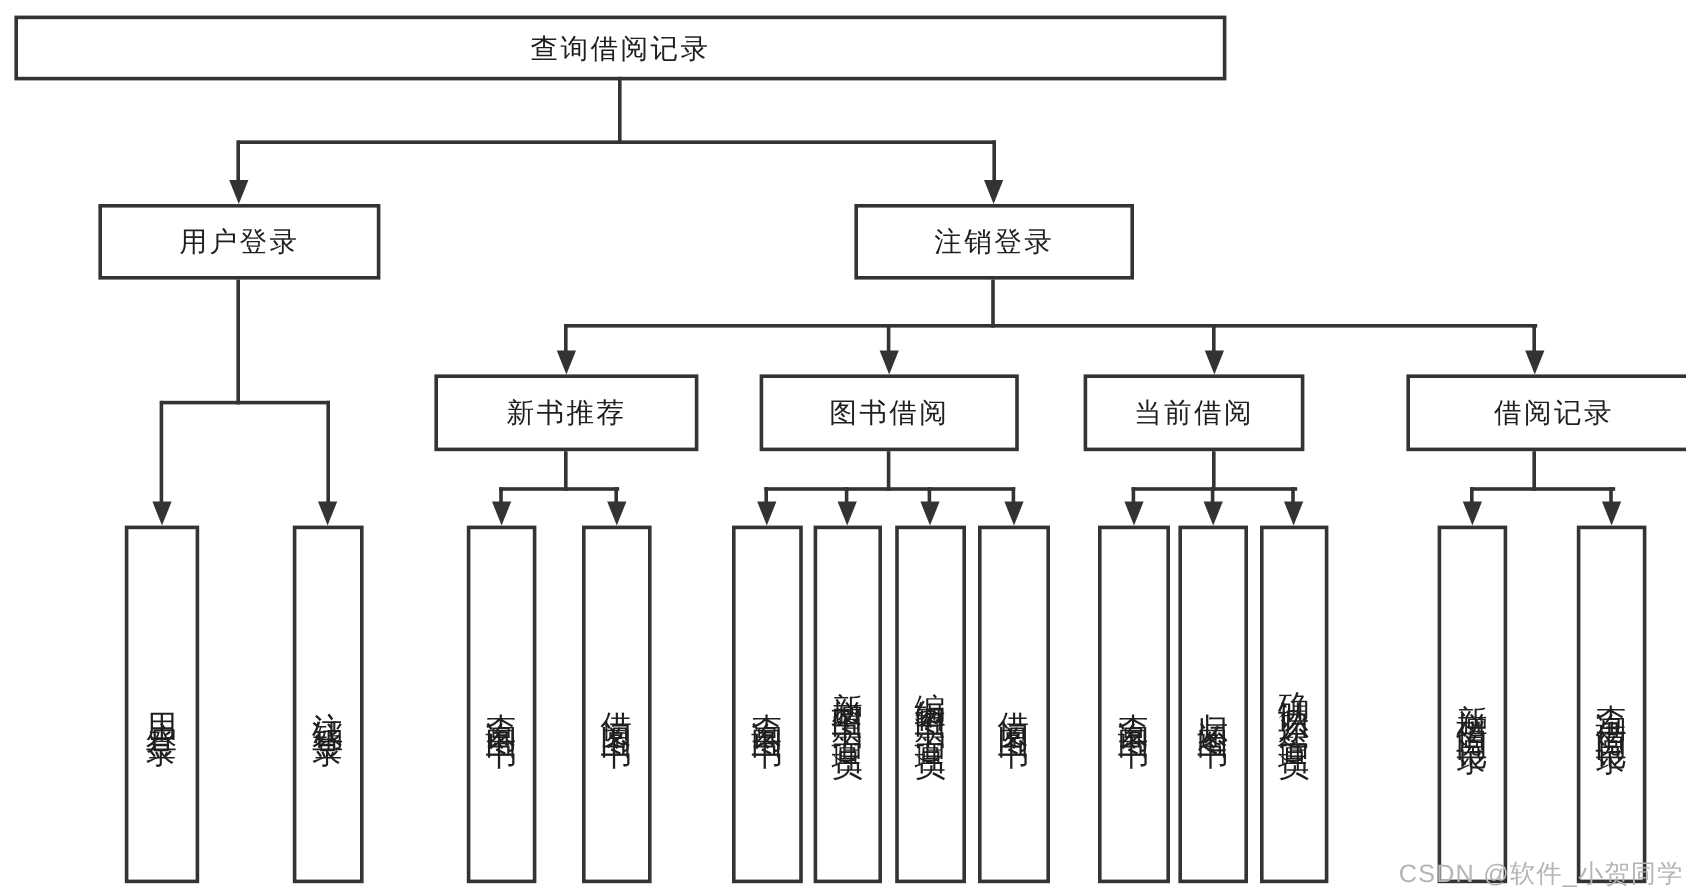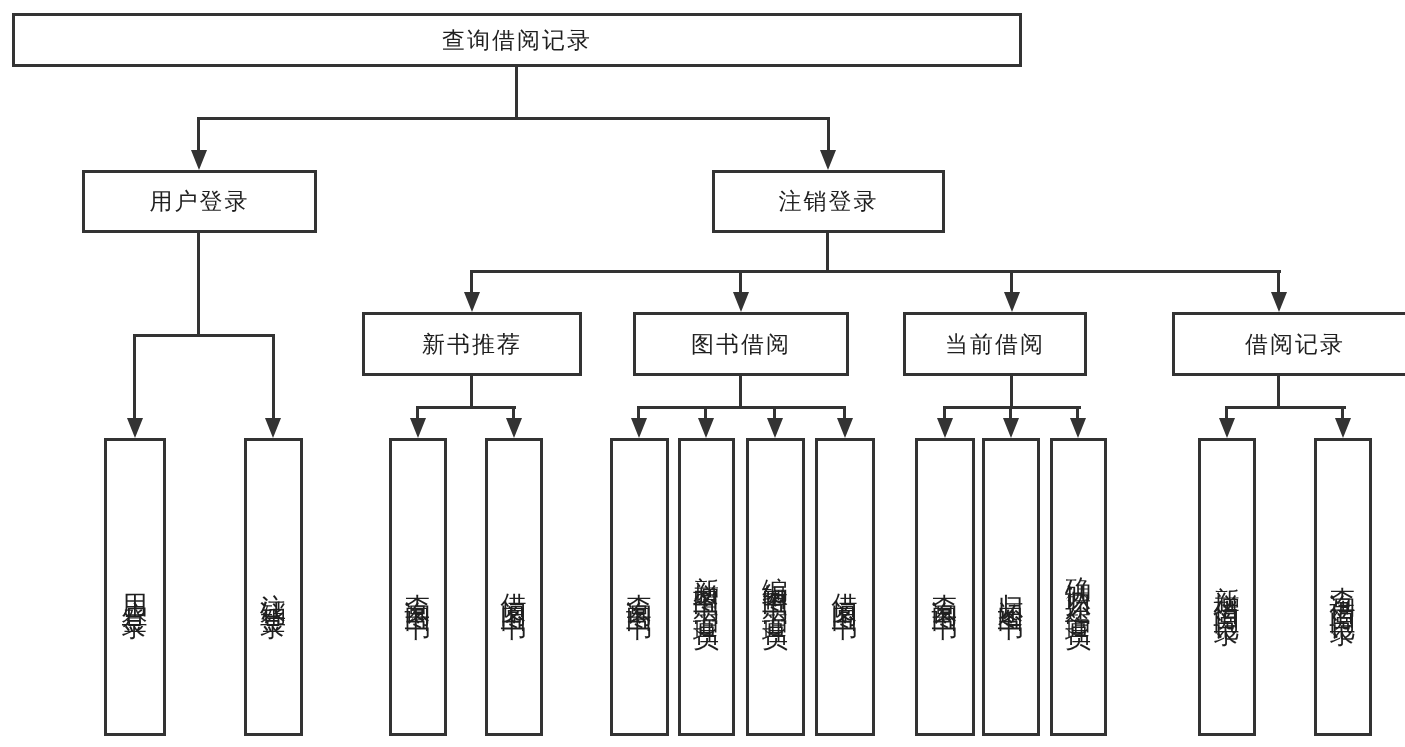--- a/index.html
+++ b/index.html
@@ -142,14 +142,15 @@
     <span class="lbl">确认归还（管理员）</span>
   </div>
 
   <div class="box leaf" style="left:1198px;top:438px;width:58px;height:298px">
     <span class="lbl">新增借阅记录</span>
   </div>
   <div class="box leaf" style="left:1314px;top:438px;width:58px;height:298px">
     <span class="lbl">查询借阅记录</span>
   </div>
 
+  <div class="watermark">CSDN @软件_小贺同学</div>
 
 </div>
 
 </body></html>

